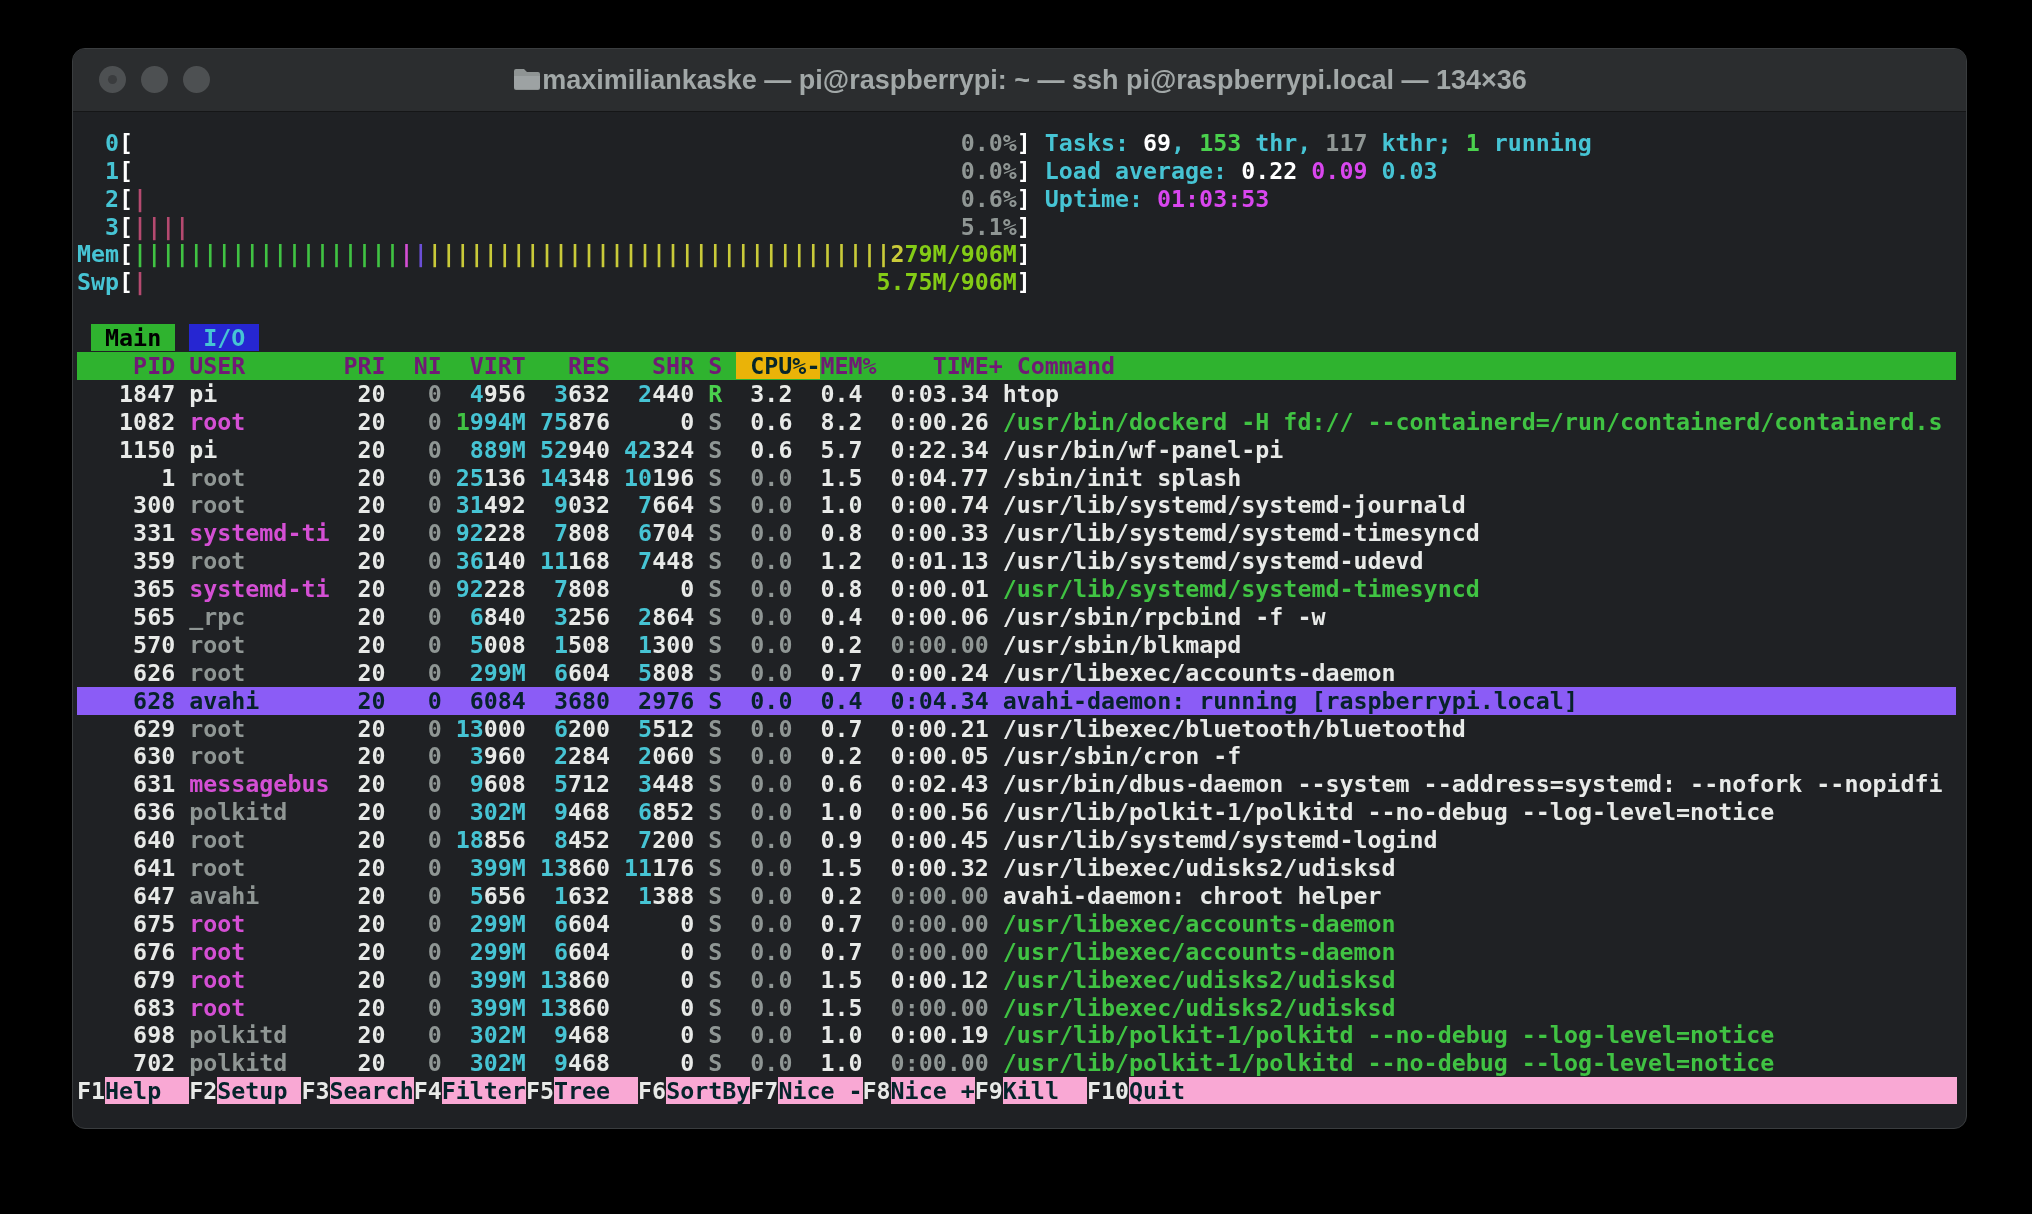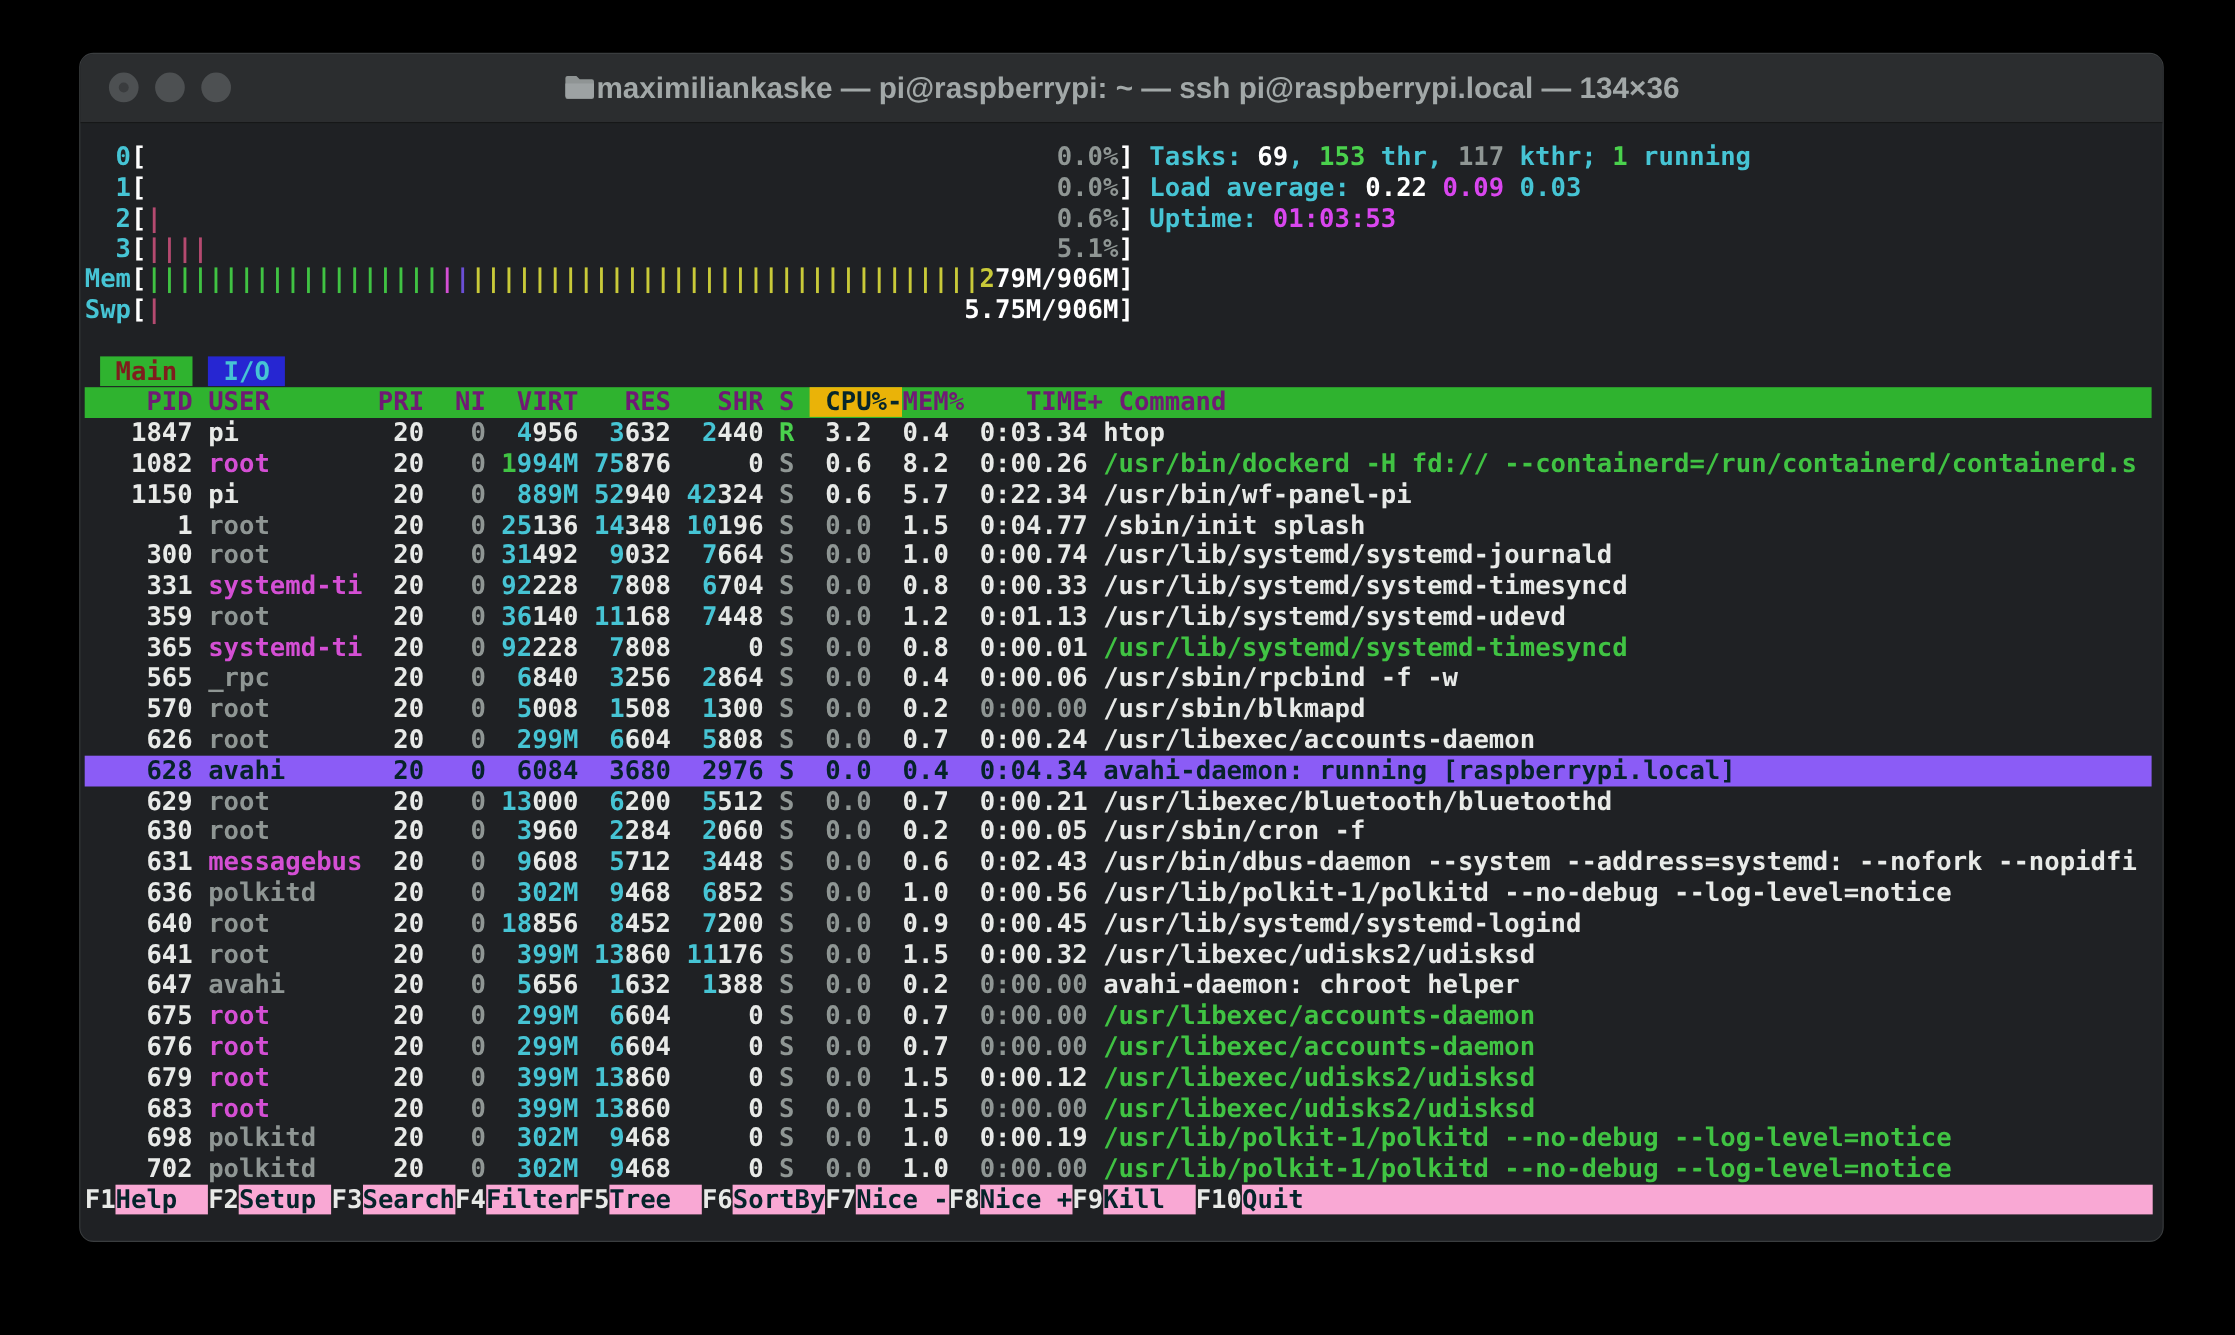--- a/index.html
+++ b/index.html
@@ -10,26 +10,26 @@
   #title{color:#a2a8a8;font-size:27px;font-weight:700;display:flex;align-items:center;white-space:nowrap}
   #lights{position:absolute;left:26px;top:17px;display:flex;gap:15px}
   .light{width:27px;height:27px;border-radius:50%;background:#4d5052}
   .light.first{display:flex;align-items:center;justify-content:center}
   .light.first::after{content:"";width:9px;height:9px;border-radius:50%;background:#3a3c3e}
   #term{position:absolute;left:4px;top:52px;width:134ch;font-family:"DejaVu Sans Mono","Liberation Mono",monospace;
     font-size:23.3px;font-weight:700;line-height:27.9px;color:#e8eae8;white-space:pre}
   .ln{height:27.9px}
   .c-white{color:#e8eae8}.c-gray{color:#8f9694}.c-cyan{color:#46c4d4}.c-cb{color:#d946ef}
   .c-wb{color:#ffffff}.c-green{color:#40c343}.c-gb{color:#4ad14d}.c-magenta{color:#d44fd4}
-  .c-yellow{color:#c9ca39}.c-red{color:#b54a70}.c-violet{color:#6b4fd6}.c-lgray{color:#ffffff}
+  .c-yellow{color:#c9ca39}.c-red{color:#b54a70}.c-violet{color:#6b4fd6}.c-lgray{color:#84cc16}
   .hdr{background:#2fb32f}.hdr span{color:#701a75}
   .hdr span.hdr-sort{background:#eab308;color:#06262b}
   .sel{background:#8b5cf6}.sel span{color:#07232a}
   .fk{color:#e8eae8}.fl{background:#f9a8d4;color:#06242b}
-  .tab-on{background:#2fb32f;color:#7f1d1d}.tab-io{background:#2626d2;color:#46c4d4}
+  .tab-on{background:#2fb32f;color:#000000}.tab-io{background:#2626d2;color:#46c4d4}
 </style>
 </head>
 <body>
 
 <div id="window">
   <div id="titlebar">
     <div id="lights">
       <div class="light first"></div>
       <div class="light"></div>
       <div class="light"></div>

